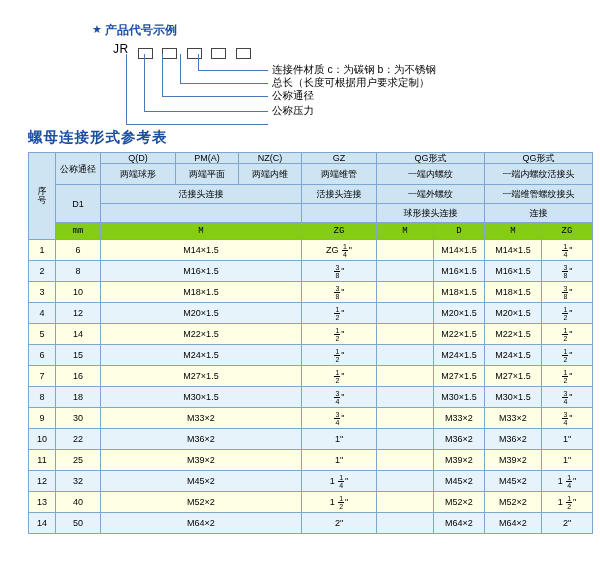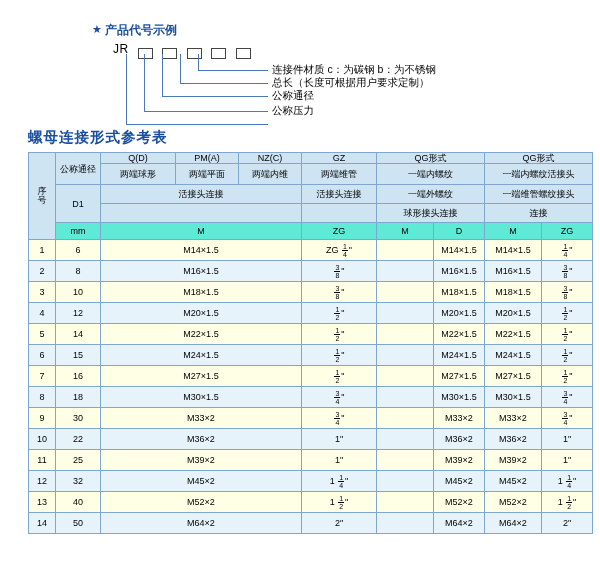--- a/index.html
+++ b/index.html
@@ -55,21 +55,21 @@
   td,th{
     border:1px solid #7ea7cf;
     font-size:9px;
     text-align:center;
     vertical-align:middle;
     padding:0;
     font-weight:normal;
     line-height:1.15;
   }
   .hdr{background:#cfe4f3;}
-  .hdr2{background:#5eead4;}
+  .hdr2{background:#84cc16;font-family:Liberation Mono, monospace;}
   .rowA{background:#feffe4;}
   .rowB{background:#e7f3fb;}
   .idx{width:26px;}
   .dn{width:44px;}
   .c1{width:74px;}
   .c2{width:62px;}
   .c3{width:62px;}
   .c4{width:74px;}
   .c5a{width:56px;}
   .c5b{width:50px;}

